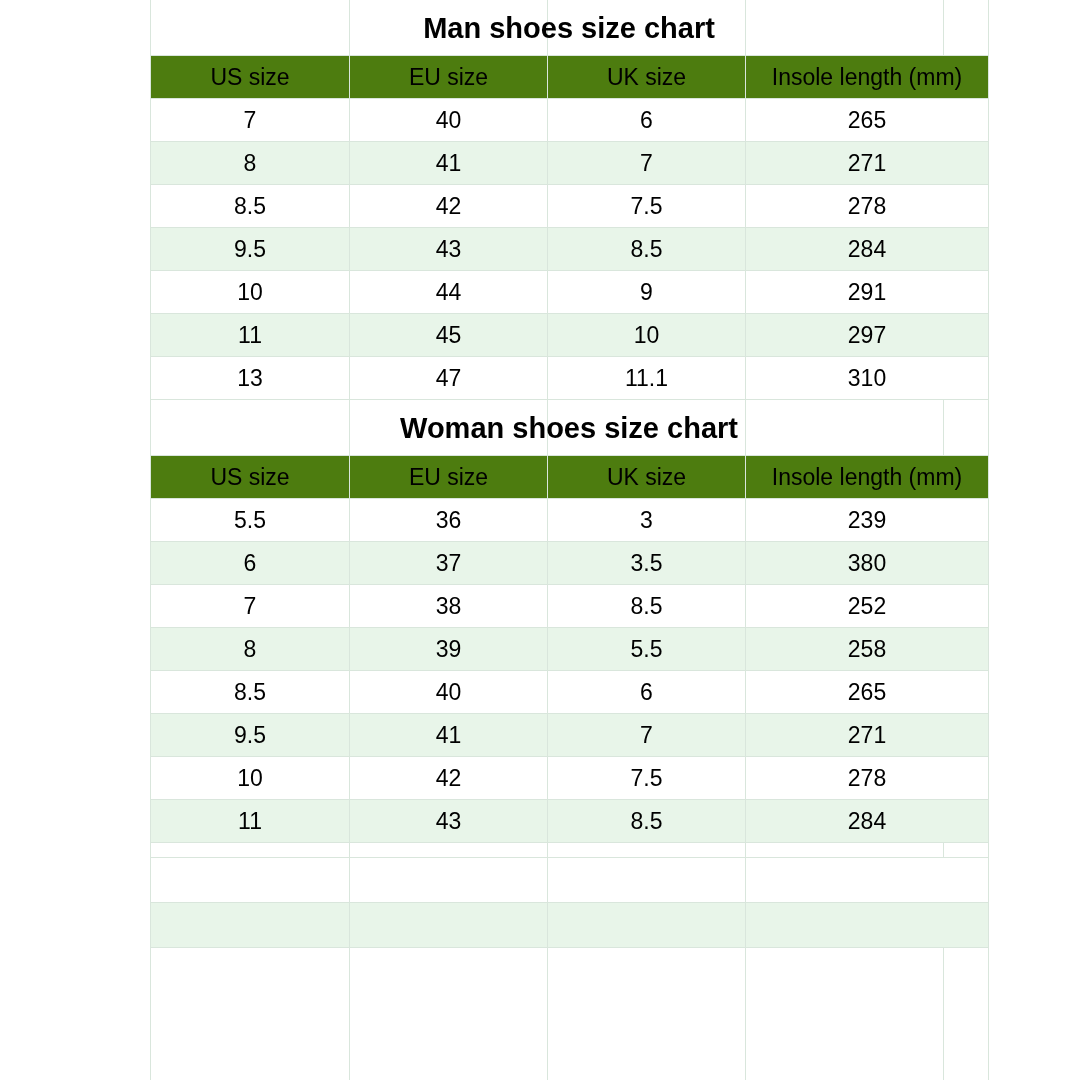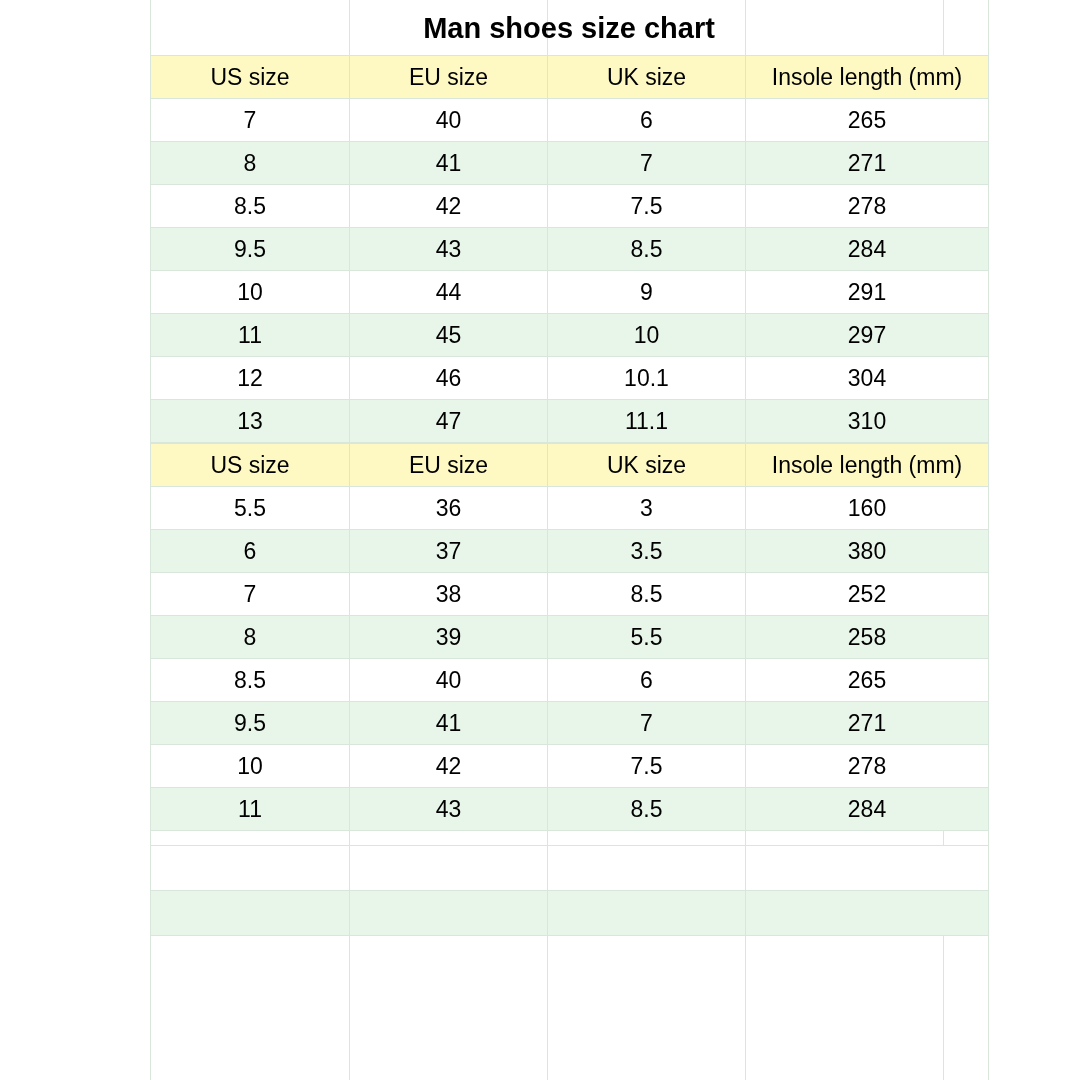--- a/index.html
+++ b/index.html
@@ -66,21 +66,21 @@
     border: 1px solid #d9e6dc;
     text-align: center;
     font-size: 23px;
     font-weight: normal;
     height: 42px;
     padding: 0;
     line-height: 42px;
     white-space: nowrap;
   }
   table.size-table thead th {
-    background: #fef9c3;
+    background: #4d7c0f;
   }
   table.size-table tbody tr:nth-child(even) td {
     background: #e8f5e9;
   }
   table.size-table tbody tr:nth-child(odd) td {
     background: #ffffff;
   }
   .empty-rows {
     margin-left: 150px;
     width: 838px;
@@ -155,55 +155,50 @@
           <td>9</td>
           <td>291</td>
         </tr>
         <tr>
           <td>11</td>
           <td>45</td>
           <td>10</td>
           <td>297</td>
         </tr>
         <tr>
-          <td>12</td>
-          <td>46</td>
-          <td>10.1</td>
-          <td>304</td>
-        </tr>
-        <tr>
           <td>13</td>
           <td>47</td>
           <td>11.1</td>
           <td>310</td>
         </tr>
       </tbody>
     </table>
 
+    <div class="chart-title">Woman shoes size chart</div>
     <table class="size-table">
       <colgroup>
         <col class="c0">
           <col class="c1">
           <col class="c2">
           <col class="c3">
       </colgroup>
       <thead>
         <tr>
           <th>US size</th>
           <th>EU size</th>
           <th>UK size</th>
           <th>Insole length (mm)</th>
         </tr>
       </thead>
       <tbody>
         <tr>
           <td>5.5</td>
           <td>36</td>
           <td>3</td>
-          <td>160</td>
+          <td>239</td>
         </tr>
         <tr>
           <td>6</td>
           <td>37</td>
           <td>3.5</td>
           <td>380</td>
         </tr>
         <tr>
           <td>7</td>
           <td>38</td>

